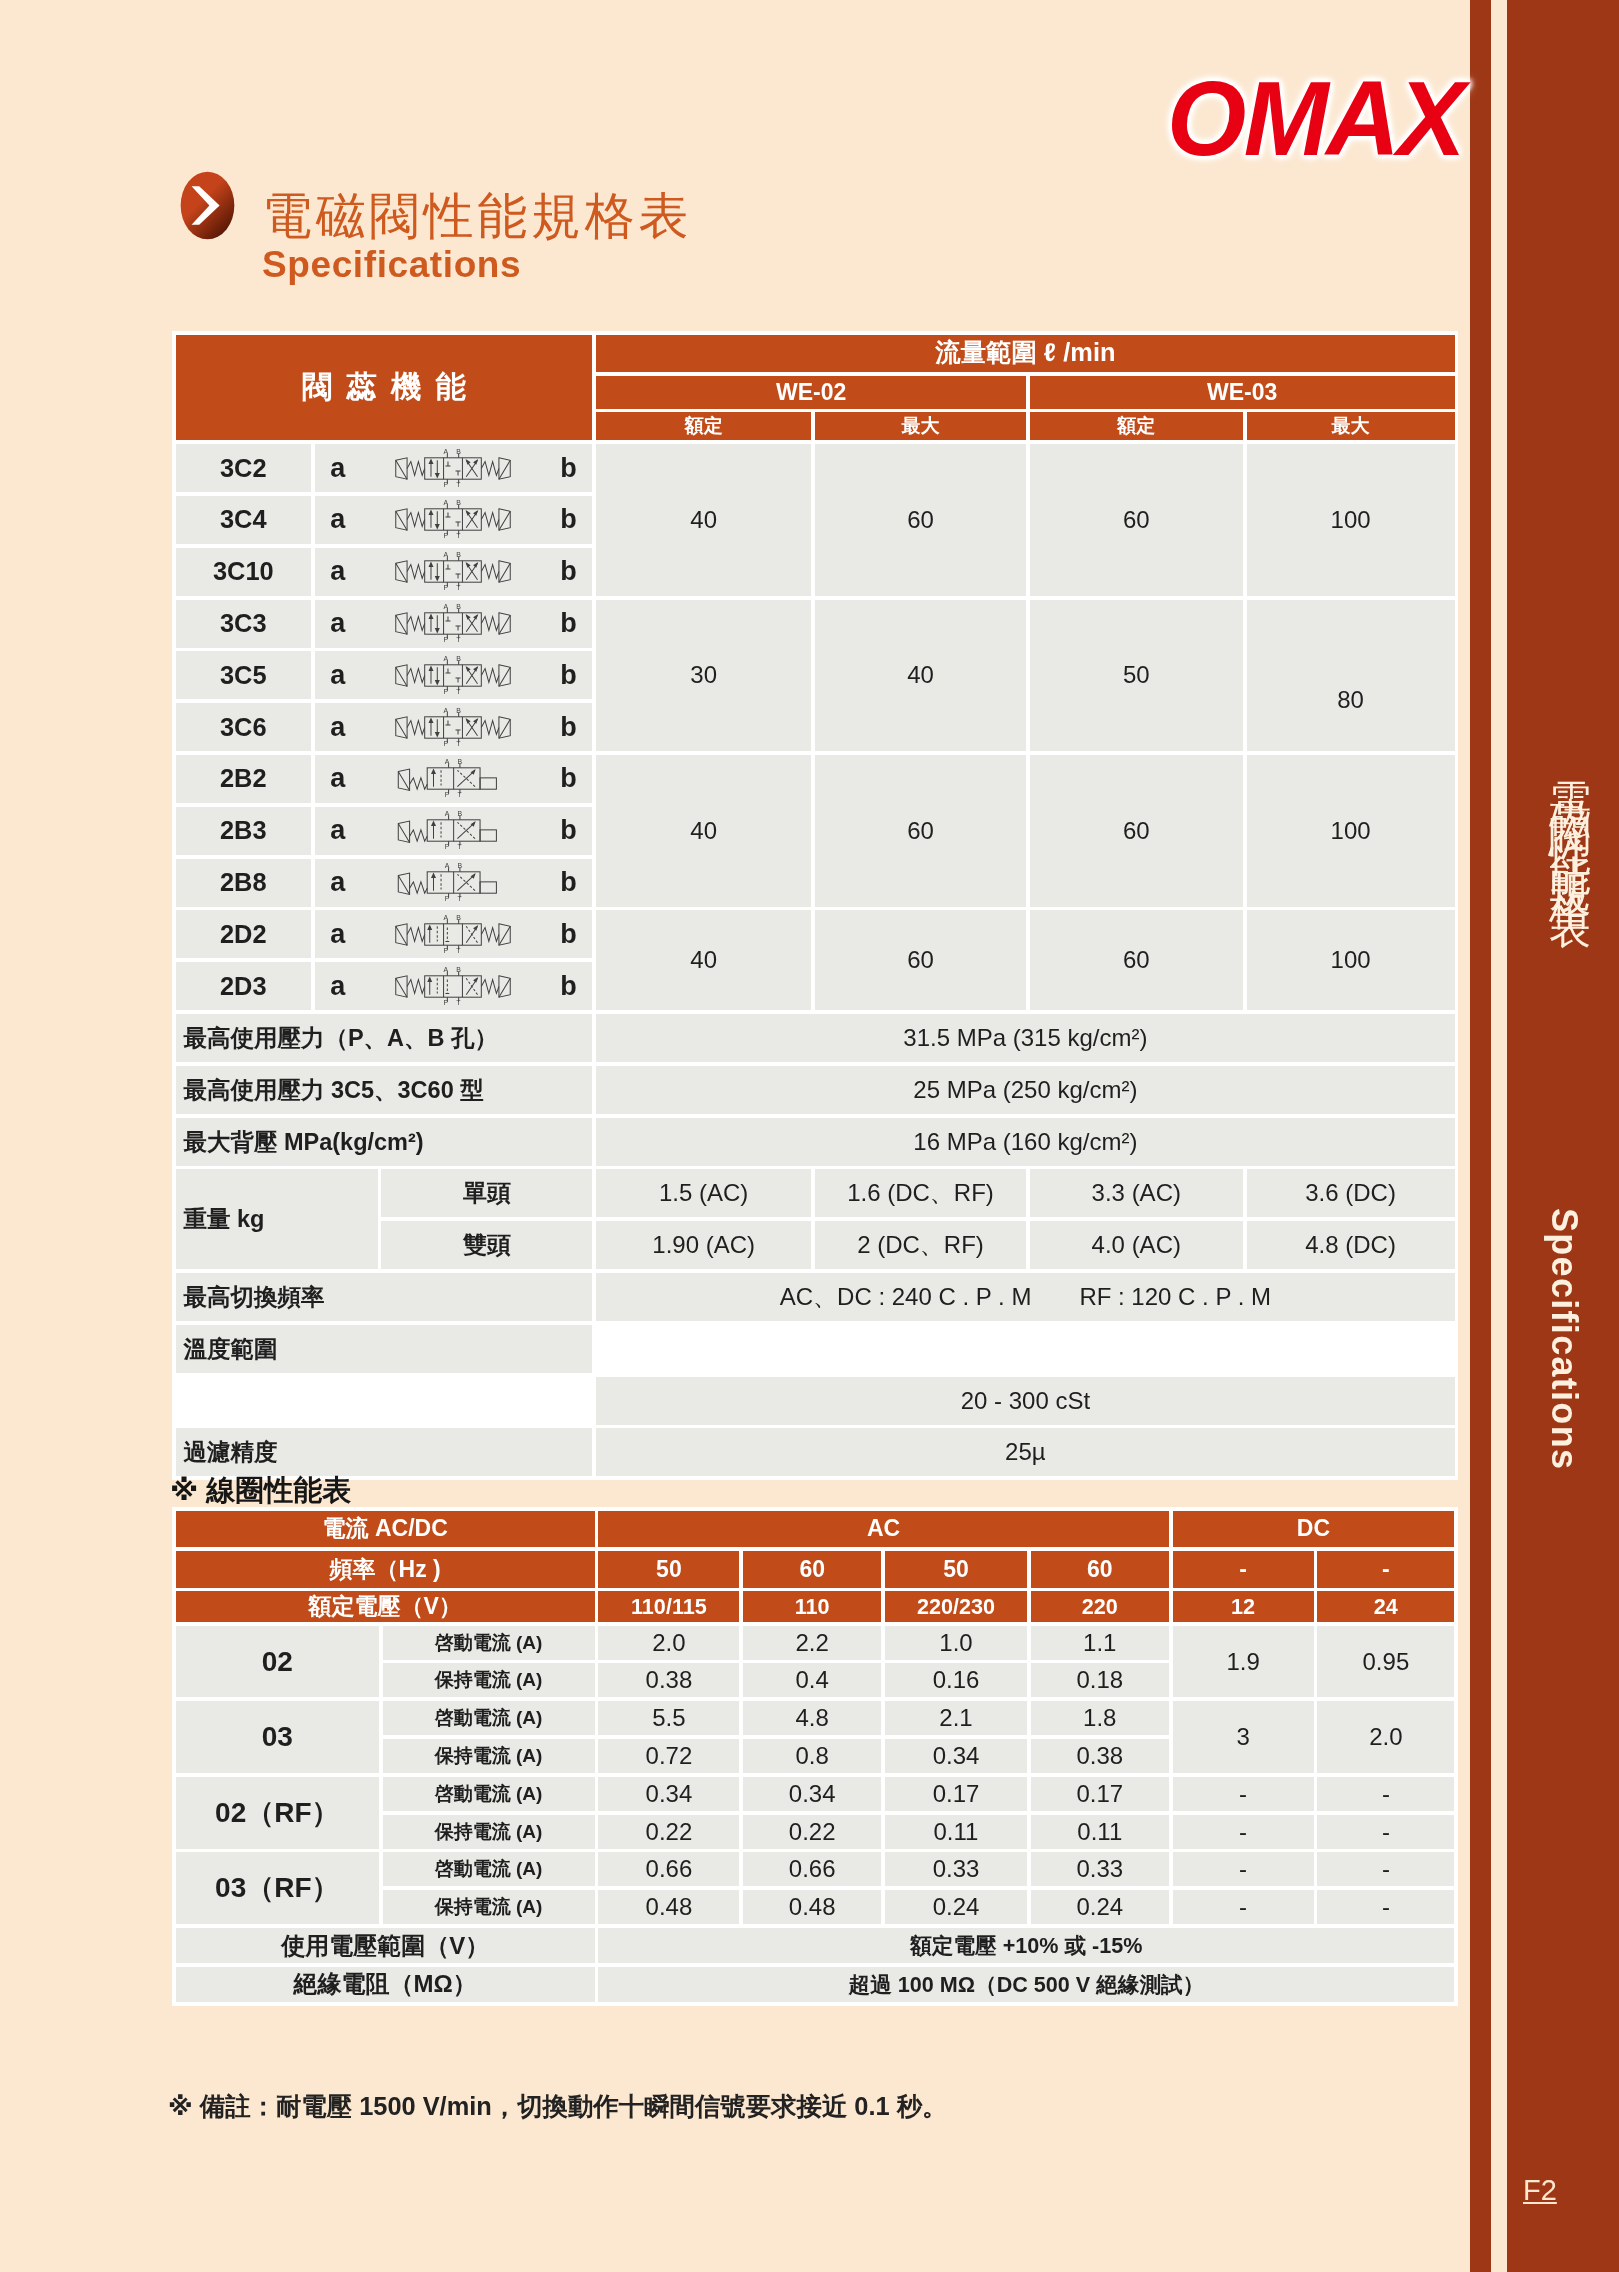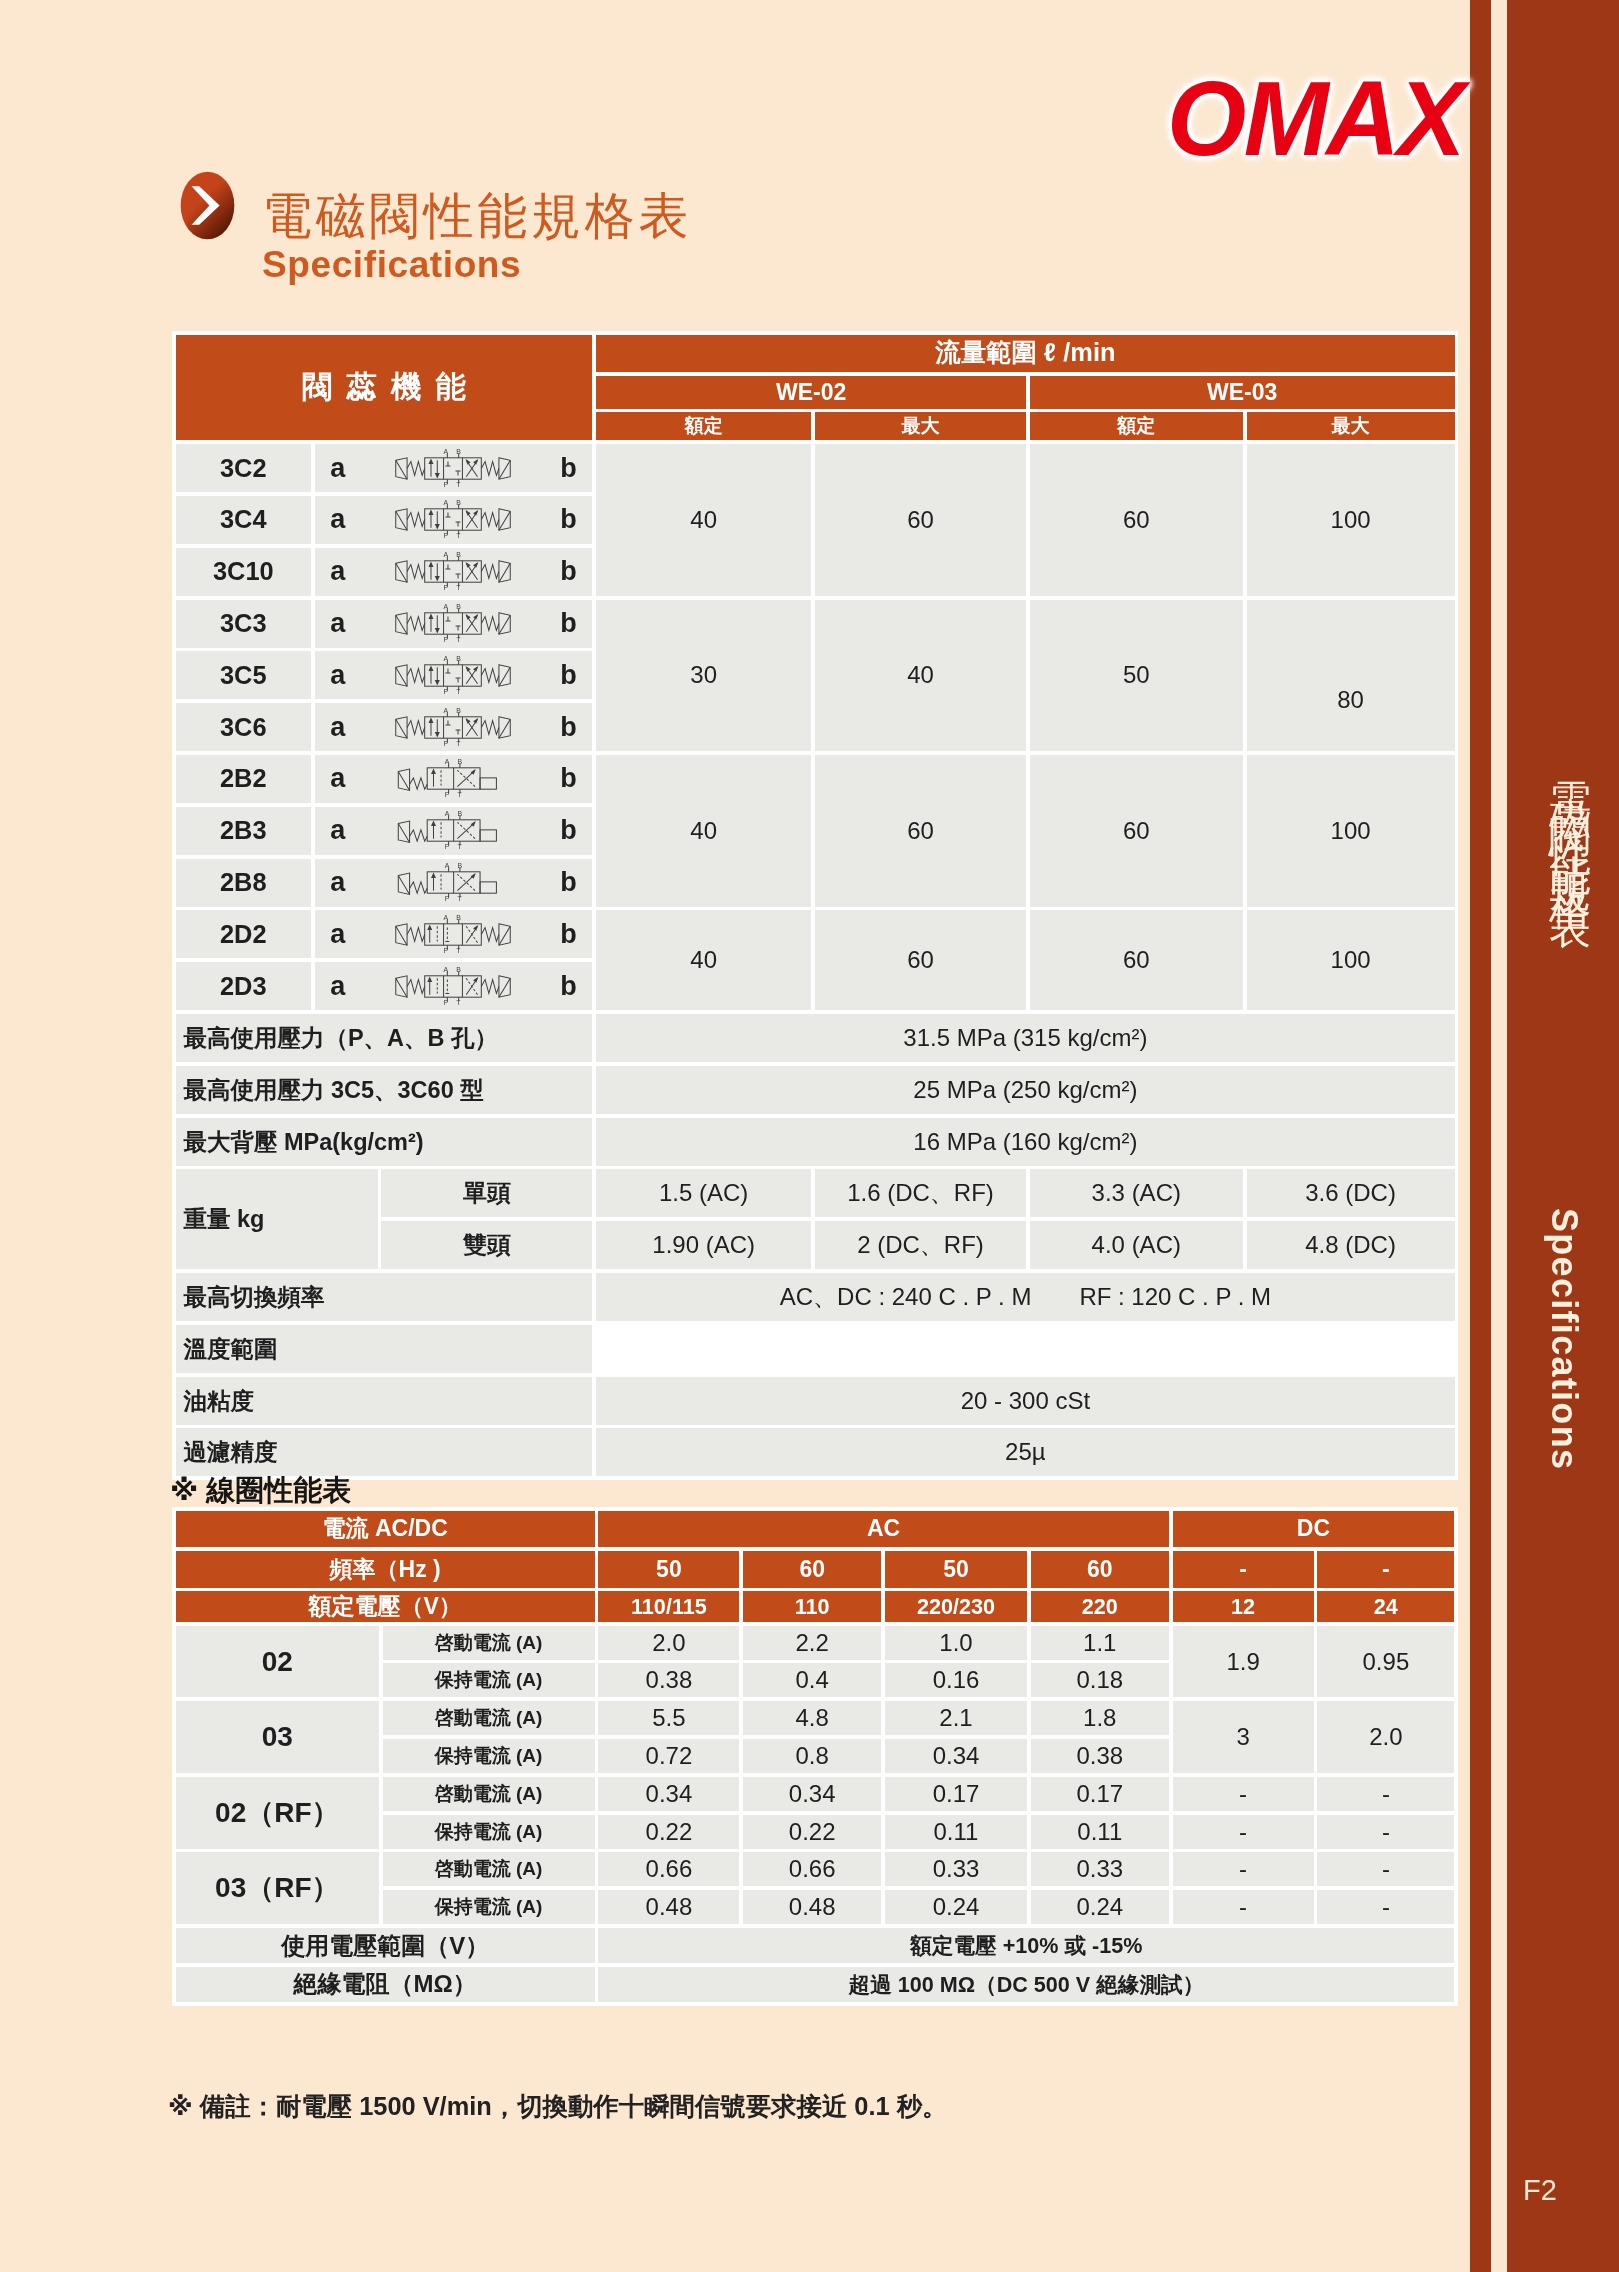--- a/index.html
+++ b/index.html
@@ -48,21 +48,21 @@
   .ab{font-weight:bold;font-size:27px;}
   .vsym{width:182px;height:39px;}
   
   .h2{position:absolute;left:170px;top:1471px;font-size:29px;font-weight:bold;color:#161616;}
   .note{position:absolute;left:168px;top:2090px;font-size:25.4px;font-weight:bold;color:#222;}
   
   .side-zh{position:absolute;left:1542px;top:748px;writing-mode:vertical-rl;text-orientation:upright;
            font-size:42px;letter-spacing:18px;color:var(--side-text);z-index:6;}
   .side-en{position:absolute;left:1543px;top:1208px;writing-mode:vertical-rl;
            font-size:36px;font-weight:bold;letter-spacing:1.3px;color:var(--side-text);z-index:6;}
-  .pagenum{position:absolute;left:1523px;top:2174px;font-size:29px;color:var(--cream);z-index:6;}
+  .pagenum{position:absolute;left:1523px;top:2174px;font-size:29px;color:var(--cream);z-index:6;text-decoration:underline;}
   .defs{position:absolute;width:0;height:0;overflow:hidden;}
 </style>
 </head>
 <body>
 
 <svg class="defs">
   <defs>
     <symbol id="v3c" viewBox="0 0 190 62">
       <g stroke="#404040" stroke-width="1.6" fill="none">
         <polygon points="4,18 22,14 22,48 4,44"></polygon>
@@ -310,21 +310,20 @@
     <div class="gcell" style="grid-area:18/7/19/8">3.6 (DC)</div>
     <div class="gcell bold" style="grid-area:19/3/20/4">雙頭</div>
     <div class="gcell" style="grid-area:19/4/20/5">1.90 (AC)</div>
     <div class="gcell" style="grid-area:19/5/20/6">2 (DC、RF)</div>
     <div class="gcell" style="grid-area:19/6/20/7">4.0 (AC)</div>
     <div class="gcell" style="grid-area:19/7/20/8">4.8 (DC)</div>
 
     <div class="gcell lcell" style="grid-area:20/1/21/4">最高切換頻率</div>
     <div class="gcell" style="grid-area:20/4/21/8">AC、DC : 240 C . P . M　　RF : 120 C . P . M</div>
     <div class="gcell lcell" style="grid-area:21/1/22/4">溫度範圍</div>
-    <div class="gcell lcell" style="grid-area:22/1/23/4">油粘度</div>
     <div class="gcell" style="grid-area:22/4/23/8">20 - 300 cSt</div>
     <div class="gcell lcell" style="grid-area:23/1/24/4">過濾精度</div>
     <div class="gcell" style="grid-area:23/4/24/8">25µ</div>
   </div>
 
   <div class="h2">※ 線圈性能表</div>
 
   <div class="tbl t2">
     <div class="hcell" style="grid-area:1/1/2/3">電流 AC/DC</div>
     <div class="hcell" style="grid-area:1/3/2/7">AC</div>

